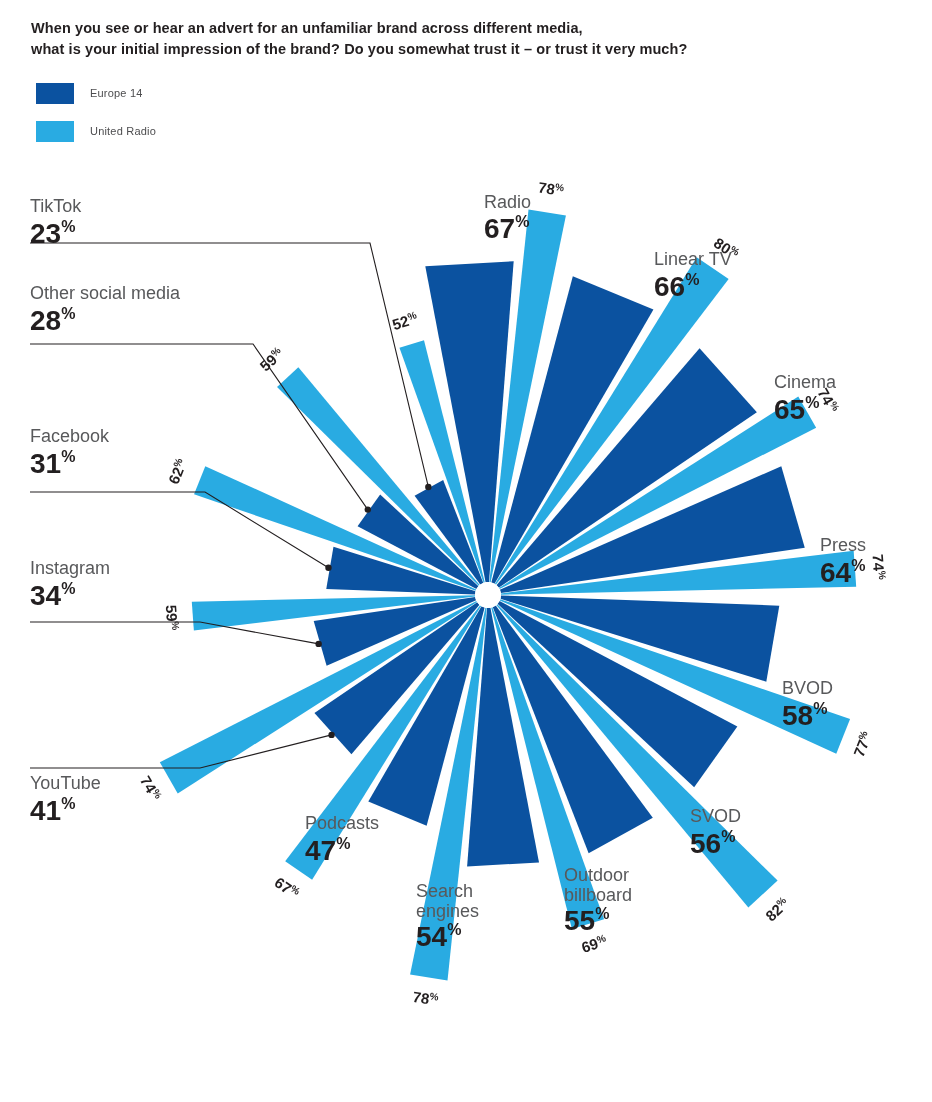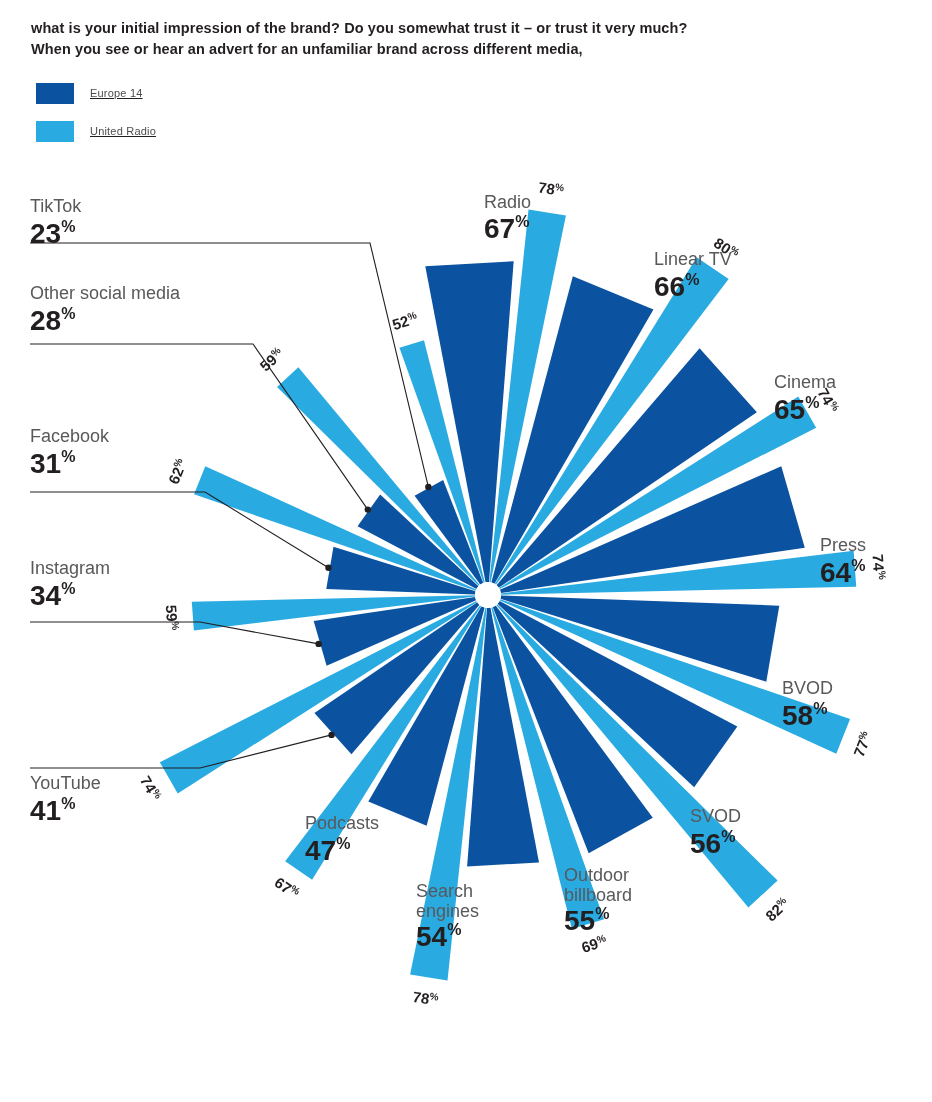--- a/index.html
+++ b/index.html
@@ -10,38 +10,38 @@
     color:#231f20;
     overflow:hidden;
     position:relative;
   }
   #chart-root{position:absolute;inset:0;}
   .title-block{position:absolute;left:31px;top:18px;width:780px;}
   .title-line{
     font-size:14.5px;font-weight:bold;color:#231f20;
     line-height:21px;letter-spacing:.1px;
   }
-  .legend{position:absolute;left:36px;top:80px;text-decoration:underline;}
+  .legend{position:absolute;left:36px;top:80px;}
   .legend-row{display:flex;align-items:center;height:26px;margin-bottom:12px;}
   .legend-swatch{width:38px;height:21px;margin-right:16px;display:block;}
   .legend-label{font-size:11px;color:#4d4d4f;letter-spacing:.2px;}
   svg{position:absolute;left:0;top:0;width:932px;height:1102px;}
   .cat-name{font-size:18px;fill:#58595b;font-family:"Liberation Sans",sans-serif;}
   .cat-val{font-size:28px;font-weight:bold;fill:#231f20;font-family:"Liberation Sans",sans-serif;}
   .us-val{font-size:15px;font-weight:bold;fill:#231f20;font-family:"Liberation Sans",sans-serif;}
   .leader{stroke:#231f20;stroke-width:1.1;fill:none;}
 </style>
 </head>
 <body>
 
 <div id="chart-root">
 
   <div class="title-block">
+    <div class="title-line">When you see or hear an advert for an unfamiliar brand across different media,</div>
     <div class="title-line">what is your initial impression of the brand? Do you somewhat trust it – or trust it very much?</div>
-    <div class="title-line">When you see or hear an advert for an unfamiliar brand across different media,</div>
   </div>
 
   <div class="legend">
     <div class="legend-row">
       <span class="legend-swatch" id="sw-0" style="background: rgb(11, 82, 160);"></span>
       <span class="legend-label">Europe 14</span>
     </div>
     <div class="legend-row">
       <span class="legend-swatch" id="sw-1" style="background: rgb(41, 171, 226);"></span>
       <span class="legend-label">United Radio</span>

